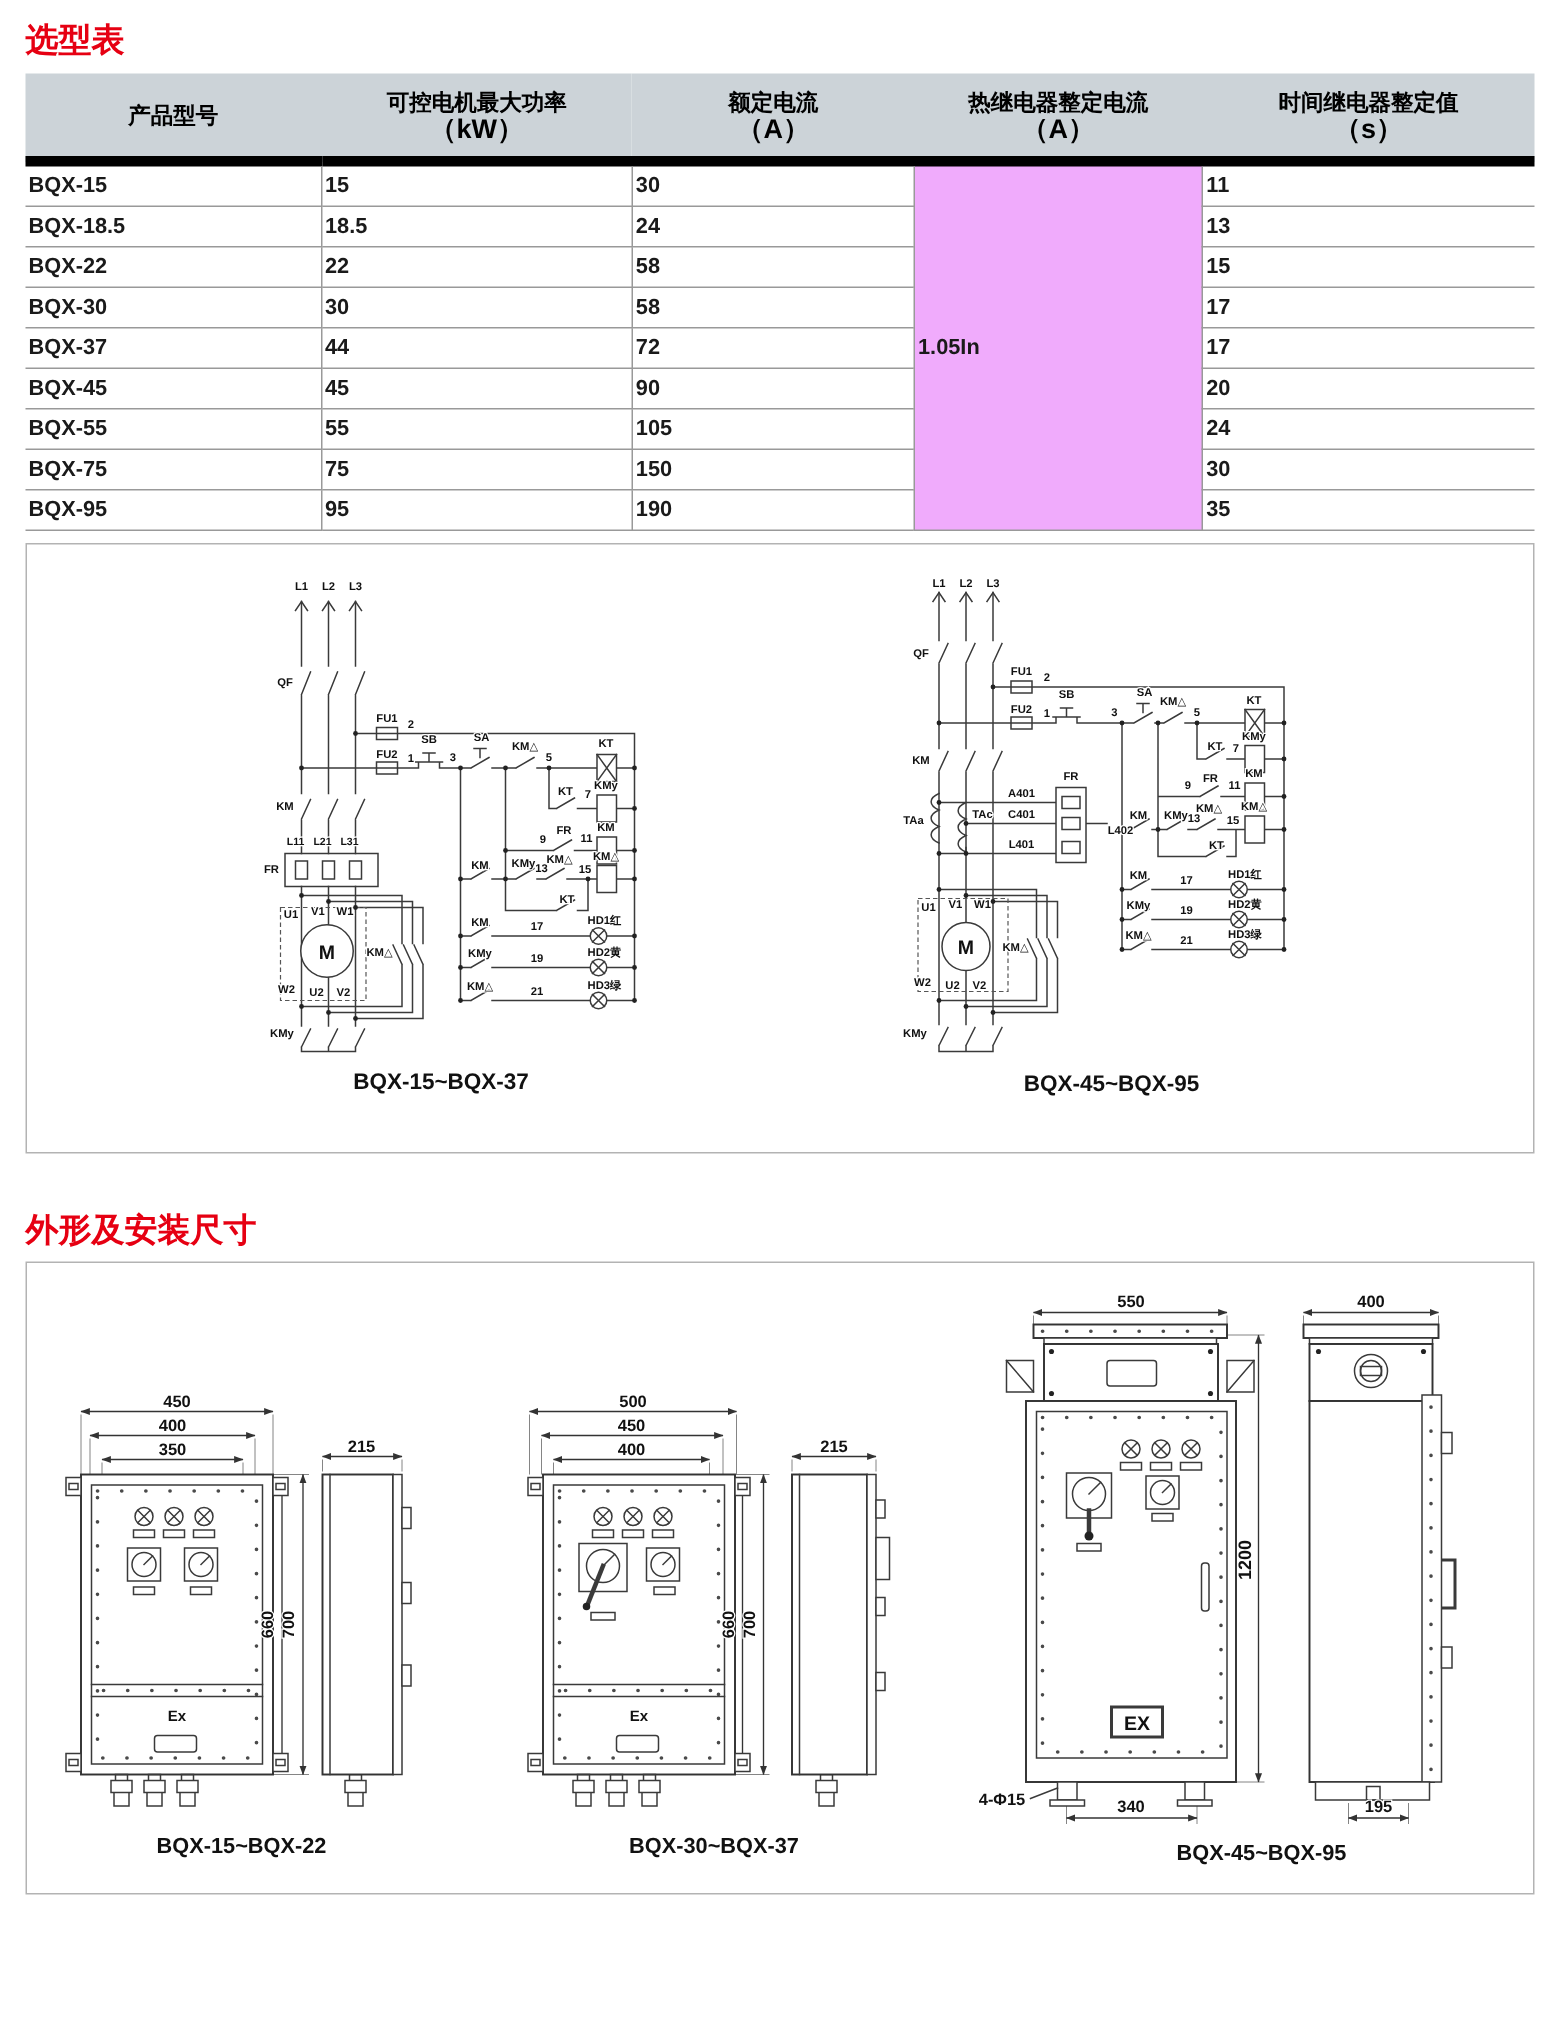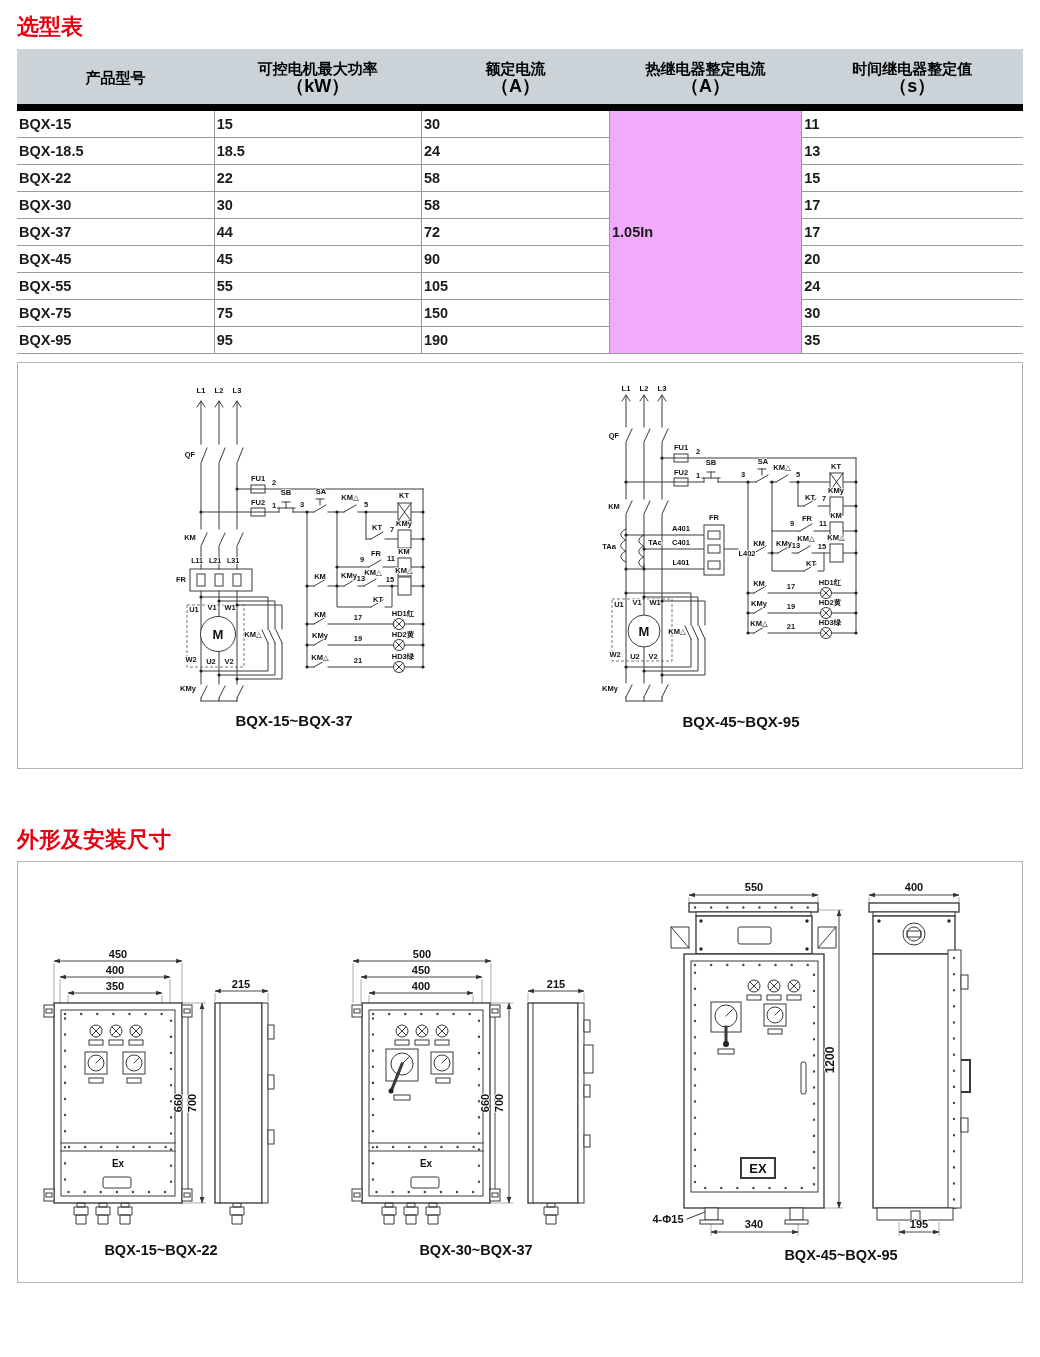--- a/index.html
+++ b/index.html
@@ -1,21 +1,21 @@
 <!DOCTYPE html>
 <html><head>
 <meta charset="utf-8">
 <style>
   html,body{margin:0;padding:0;background:#fff;}
   body{width:1040px;font-family:"Liberation Sans","DejaVu Sans",sans-serif;color:#1a1a1a;}
   .page{width:1040px;box-sizing:border-box;padding:0 17px 20px 17px;}
   .section-title{color:#e60012;font-size:22px;font-weight:bold;line-height:26px;}
   .st1{padding-top:14px;}
   .st2{margin-top:42px;}
-  .st3{margin-top:58px;}
+  .st3{margin-top:38px;}
 
   
   table.sel{width:100%;border-collapse:collapse;margin-top:9px;table-layout:fixed;}
   table.sel col.c1{width:19.6%;} table.sel col.c2{width:20.6%;}
   table.sel col.c3{width:18.7%;} table.sel col.c4{width:19.1%;} table.sel col.c5{width:22%;}
   table.sel thead th{background:#ccd3d8;border-bottom:7px solid #000000;padding:6px 2px 5px 2px;
       font-size:15px;font-weight:bold;color:#000;height:44px;vertical-align:middle;margin-left:32px;}
   .hname{line-height:19px;} .hunit{line-height:17px;font-size:18px;}
   table.sel tbody td{border:1px solid #999;border-top:none;height:26px;
       font-size:14.5px;font-weight:bold;padding:0 2px;}

